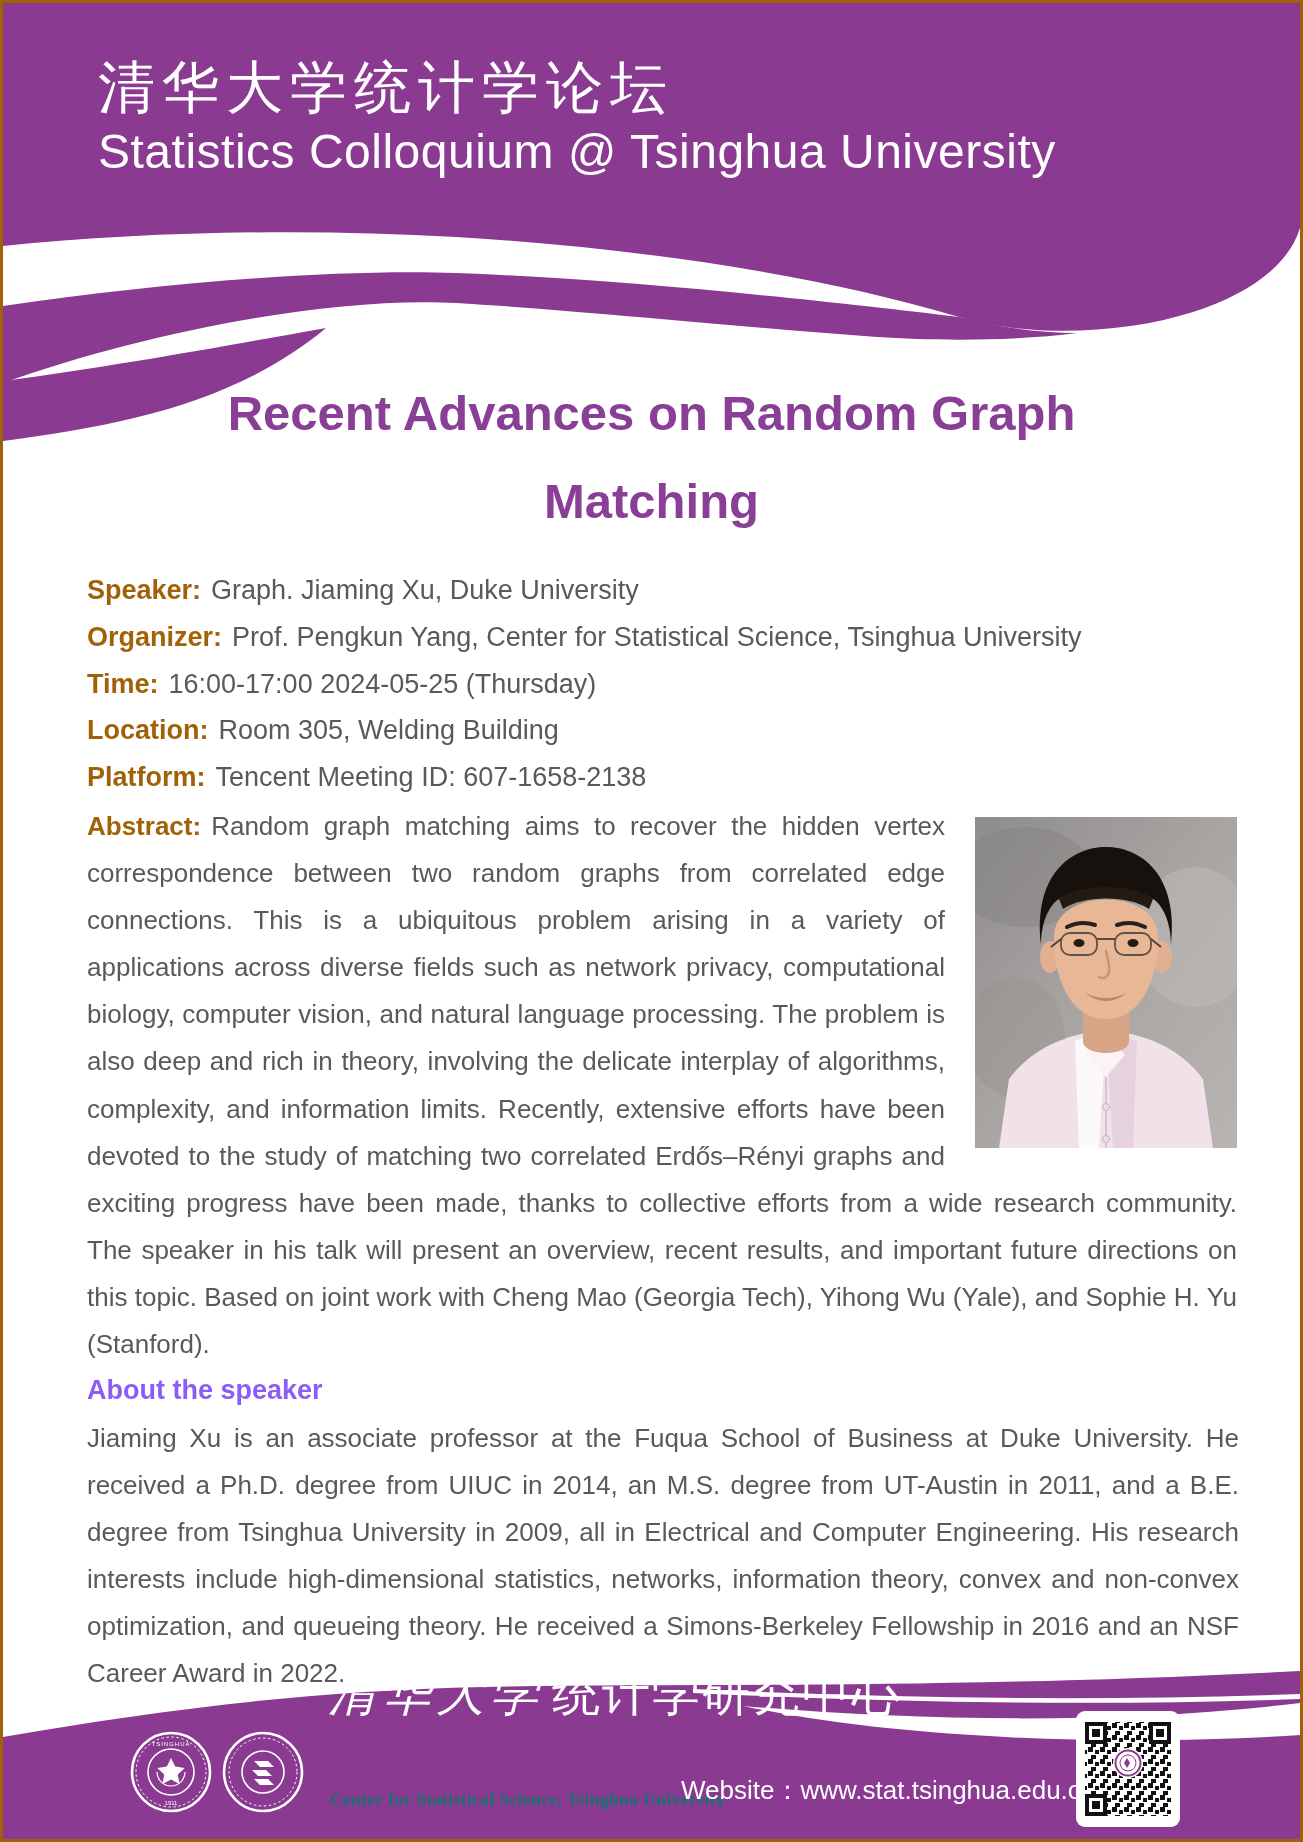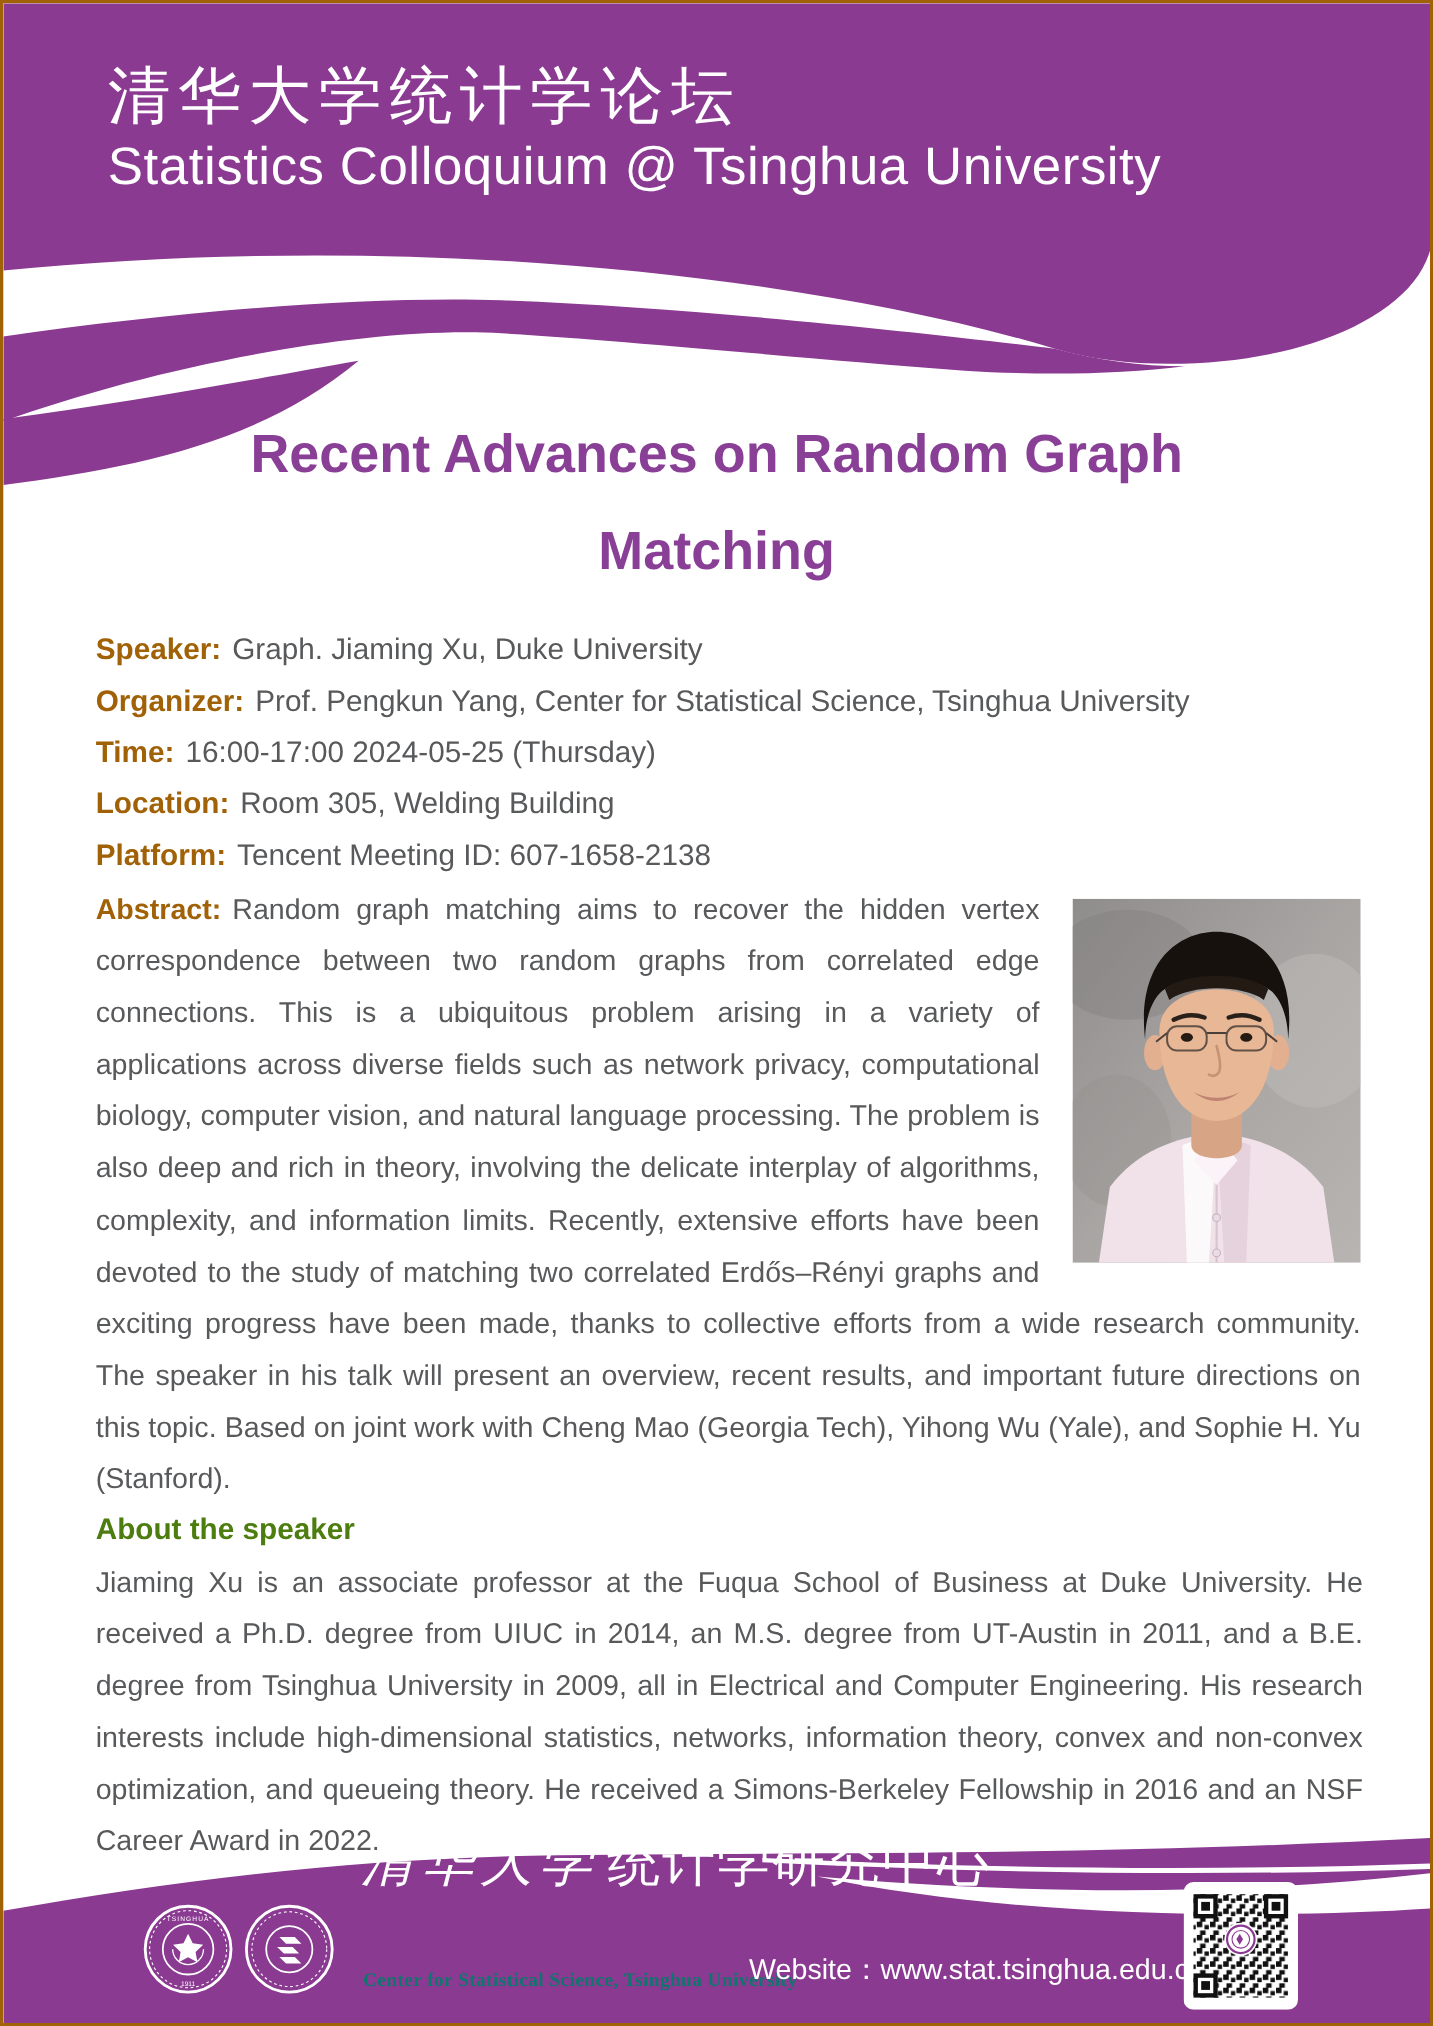--- a/index.html
+++ b/index.html
@@ -27,21 +27,21 @@
   
   .abstract{
     position:absolute;left:84px;top:800px;width:1150px;margin:0;
     font-size:26px;line-height:47.1px;color:#58595B;text-align:justify;
   }
   .photo-float{
     float:right;width:262px;height:331px;margin:14px 0 6px 30px;
     display:block;
   }
   
-  .about-heading{position:absolute;left:84px;top:1372px;margin:0;font-size:27px;color:#4d7c0f;font-weight:bold;}
+  .about-heading{position:absolute;left:84px;top:1372px;margin:0;font-size:27px;color:#8b5cf6;font-weight:bold;}
   .bio{
     position:absolute;left:84px;top:1412px;width:1152px;margin:0;
     font-size:26px;line-height:47px;color:#58595B;text-align:justify;
   }
   
   .footer-waves{position:absolute;left:0;bottom:0;width:1297px;height:180px;}
   .seal{position:absolute;width:84px;height:84px;top:1727px;}
   .seal.s1{left:126px;}
   .seal.s2{left:218px;}
   .footer-name-zh{position:absolute;left:325px;top:1668px;color:#fff;font-size:48px;letter-spacing:2px;line-height:44px;font-family:"DejaVu Sans","Liberation Sans",sans-serif;white-space:nowrap;}

